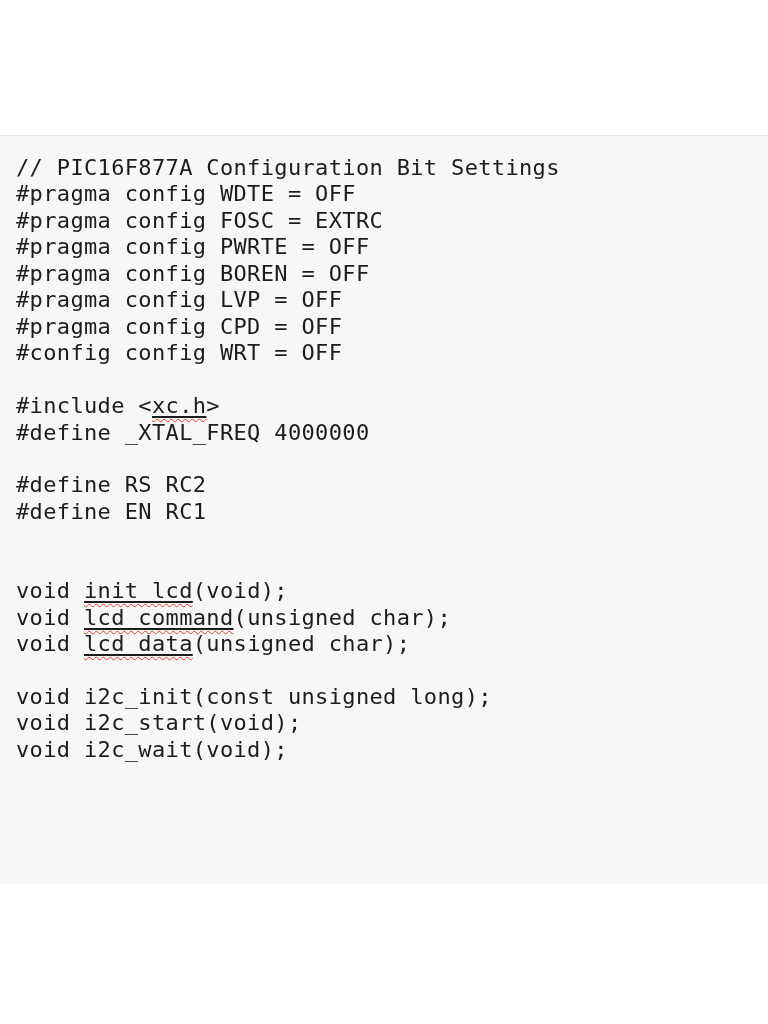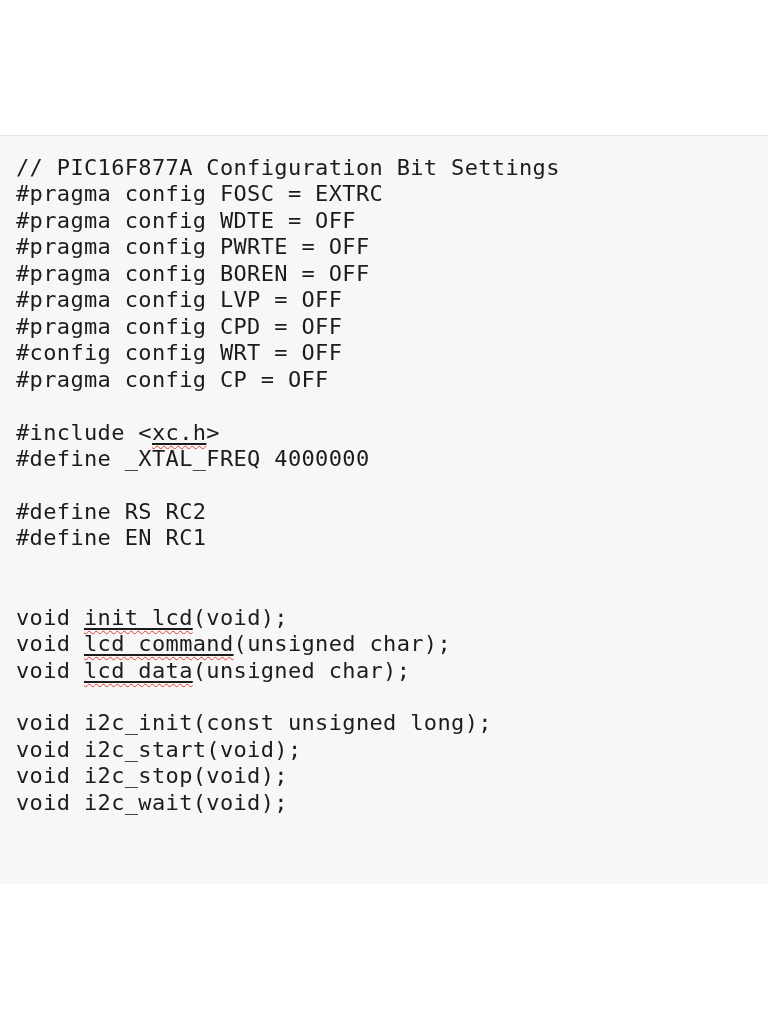--- a/index.html
+++ b/index.html
@@ -57,38 +57,36 @@
     text-underline-offset: 5px;
     text-decoration-skip-ink: none;
   }
 </style>
 </head>
 <body>
 
 <div class="page">
   <div class="code-panel">
       <div class="code-line"><span>// PIC16F877A Configuration Bit Settings</span></div>
+      <div class="code-line"><span>#pragma config WDTE = OFF</span></div>
       <div class="code-line"><span>#pragma config FOSC = EXTRC</span></div>
-      <div class="code-line"><span>#pragma config WDTE = OFF</span></div>
       <div class="code-line"><span>#pragma config PWRTE = OFF</span></div>
       <div class="code-line"><span>#pragma config BOREN = OFF</span></div>
       <div class="code-line"><span>#pragma config LVP = OFF</span></div>
       <div class="code-line"><span>#pragma config CPD = OFF</span></div>
       <div class="code-line"><span>#config config WRT = OFF</span></div>
-      <div class="code-line"><span>#pragma config CP = OFF</span></div>
       <div class="code-line"></div>
       <div class="code-line"><span>#include &lt;</span><span class="u-solid"><span class="u-wavy">xc.h</span></span><span>&gt;</span></div>
       <div class="code-line"><span>#define _XTAL_FREQ 4000000</span></div>
       <div class="code-line"></div>
       <div class="code-line"><span>#define RS RC2</span></div>
       <div class="code-line"><span>#define EN RC1</span></div>
       <div class="code-line"></div>
       <div class="code-line"></div>
       <div class="code-line"><span>void </span><span class="u-solid"><span class="u-wavy">init_lcd</span></span><span>(void);</span></div>
       <div class="code-line"><span>void </span><span class="u-solid"><span class="u-wavy">lcd_command</span></span><span>(unsigned char);</span></div>
       <div class="code-line"><span>void </span><span class="u-solid"><span class="u-wavy">lcd_data</span></span><span>(unsigned char);</span></div>
       <div class="code-line"></div>
       <div class="code-line"><span>void i2c_init(const unsigned long);</span></div>
       <div class="code-line"><span>void i2c_start(void);</span></div>
-      <div class="code-line"><span>void i2c_stop(void);</span></div>
       <div class="code-line"><span>void i2c_wait(void);</span></div>
     </div>
 </div>
 
 </body></html>

